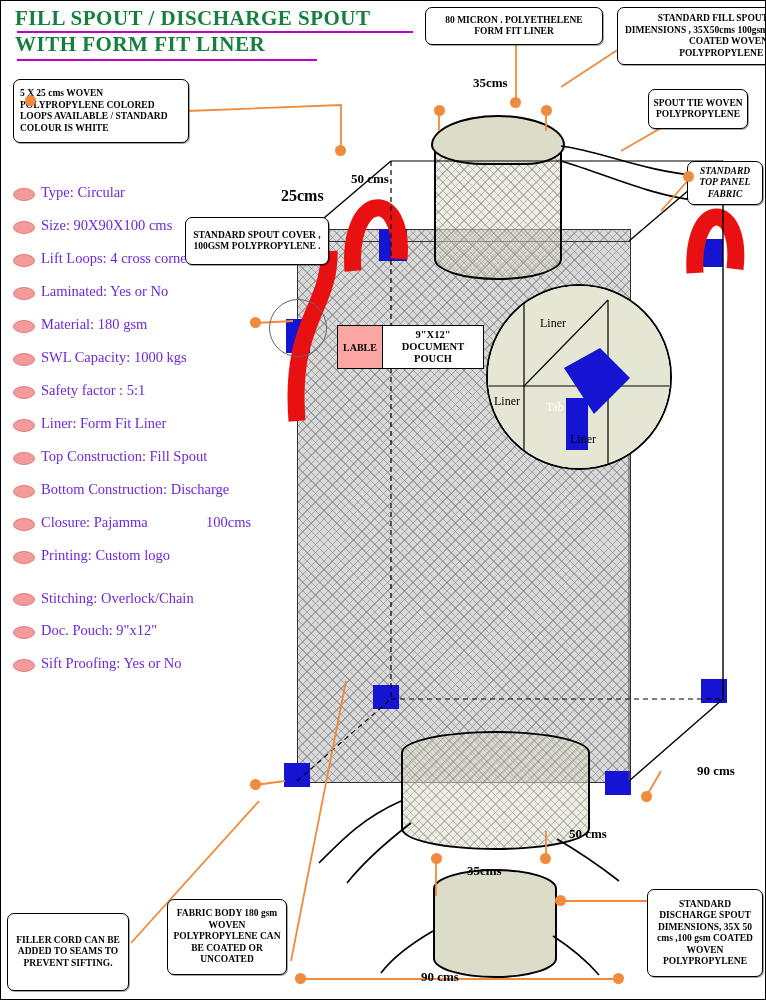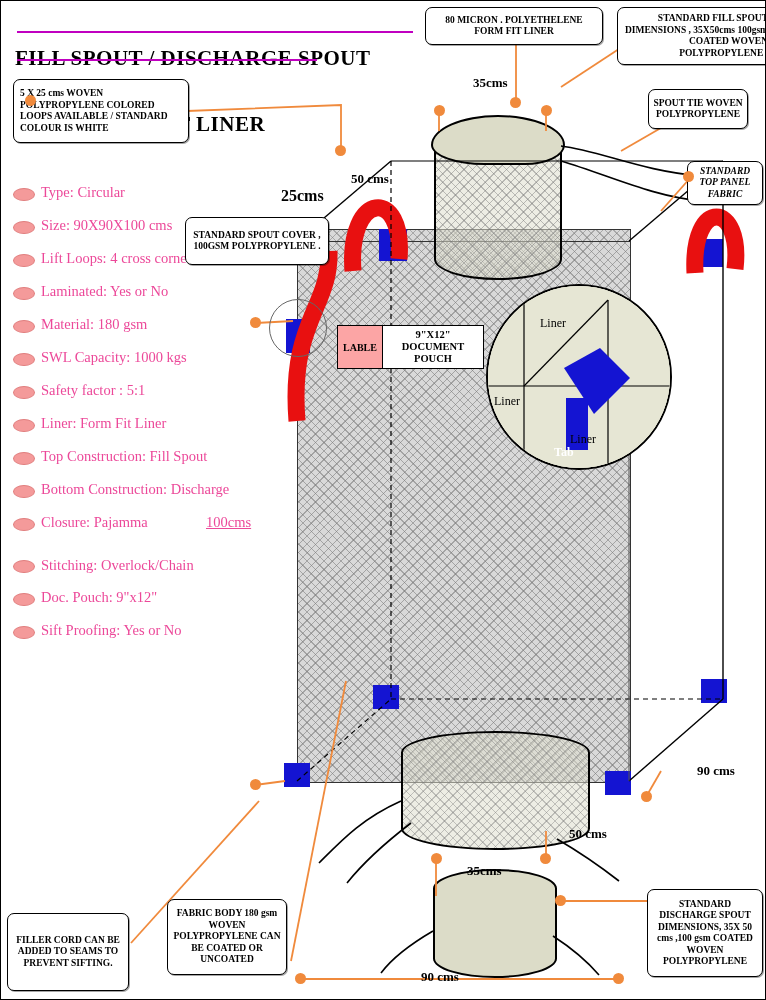--- a/index.html
+++ b/index.html
@@ -24,25 +24,24 @@
   #title {
     position: absolute;
     left: 14px;
     top: 4px;
     width: 400px;
   }
   #title .line {
     font-family: "Liberation Serif", serif;
     font-size: 21px;
     font-weight: bold;
-    color: #000000;
+    color: #15803d;
     letter-spacing: 0.5px;
     line-height: 26px;
     white-space: nowrap;
-    margin-top: 40px;
   }
   #title .ul1 {
     position: absolute;
     left: 2px; top: 26px;
     width: 396px; height: 2px;
     background: #c000c0;
   }
   #title .ul2 {
     position: absolute;
     left: 2px; top: 54px;
@@ -54,21 +53,21 @@
   #spec-list {
     position: absolute;
     left: 10px;
     top: 180px;
     width: 270px;
   }
   .spec-row {
     position: relative;
     height: 33px;
     font-size: 14.5px;
-    color: #ec4899;
+    color: #6d28d9;
     white-space: nowrap;
   }
   .spec-bullet {
     position: absolute;
     left: 2px;
     top: 7px;
     width: 20px;
     height: 11px;
     border-radius: 50%;
     background: #f49a9a;
@@ -78,21 +77,20 @@
     position: absolute;
     left: 30px;
     top: 0px;
     line-height: 22px;
   }
   .spec-extra {
     position: absolute;
     top: 0;
     line-height: 22px;
     font-size: 14.5px;
-    text-decoration: underline;
   }
 
   
   .callout {
     position: absolute;
     background: #ffffff;
     border: 1px solid #000;
     border-radius: 7px;
     box-shadow: 1px 1px 0 rgba(0,0,0,0.35);
     font-family: "Liberation Serif", serif;
@@ -305,21 +303,21 @@
       <line x1="36" y1="0" x2="36" y2="182" stroke="#000" stroke-width="1.2"></line>
       <line x1="0" y1="100" x2="182" y2="100" stroke="#000" stroke-width="1.2"></line>
       <line x1="36" y1="100" x2="120" y2="14" stroke="#000" stroke-width="1.2"></line>
       <line x1="120" y1="14" x2="120" y2="182" stroke="#000" stroke-width="1.2"></line>
       <polygon points="76,82 112,62 142,92 106,128" fill="#1414d2"></polygon>
       <rect x="78" y="112" width="22" height="52" fill="#1414d2"></rect>
     </svg>
     <div class="mag-label" style="left:52px; top:30px;">Liner</div>
     <div class="mag-label" style="left:6px; top:108px;">Liner</div>
     <div class="mag-label" style="left:82px; top:146px;">Liner</div>
-    <div class="mag-label" style="left:66px; top:114px; color:#fff; font-weight:bold;margin-top:45px;">Tab</div>
+    <div class="mag-label" style="left:58px; top:114px; color:#fff; font-weight:normal;">Tab</div>
   </div>
 
   <div style="position:absolute;left:268px;top:298px;width:56px;height:56px;border:1px solid #666;border-radius:50%;"></div>
 
   <div id="label-box">LABLE</div>
   <div id="pouch-box">
     <div>
       <div>9"X12"</div>
       <div>DOCUMENT</div>
       <div>POUCH</div>
@@ -364,20 +362,24 @@
       <span class="spec-text">Top Construction: Fill Spout</span>
     </div>
     <div class="spec-row">
       <span class="spec-bullet"></span>
       <span class="spec-text">Bottom Construction: Discharge</span>
     </div>
     <div class="spec-row">
       <span class="spec-bullet"></span>
       <span class="spec-text">Closure: Pajamma</span>
       <span class="spec-extra" style="left:195px;">100cms</span>
+    </div>
+    <div class="spec-row">
+      <span class="spec-bullet"></span>
+      <span class="spec-text">Printing: Custom logo</span>
     </div>
     <div class="spec-row" style="height:42px;">
       <span class="spec-bullet" style="top:16px;"></span>
       <span class="spec-text" style="top:10px;">Stitching: Overlock/Chain</span>
     </div>
     <div class="spec-row">
       <span class="spec-bullet"></span>
       <span class="spec-text">Doc. Pouch: 9"x12"</span>
     </div>
     <div class="spec-row">

